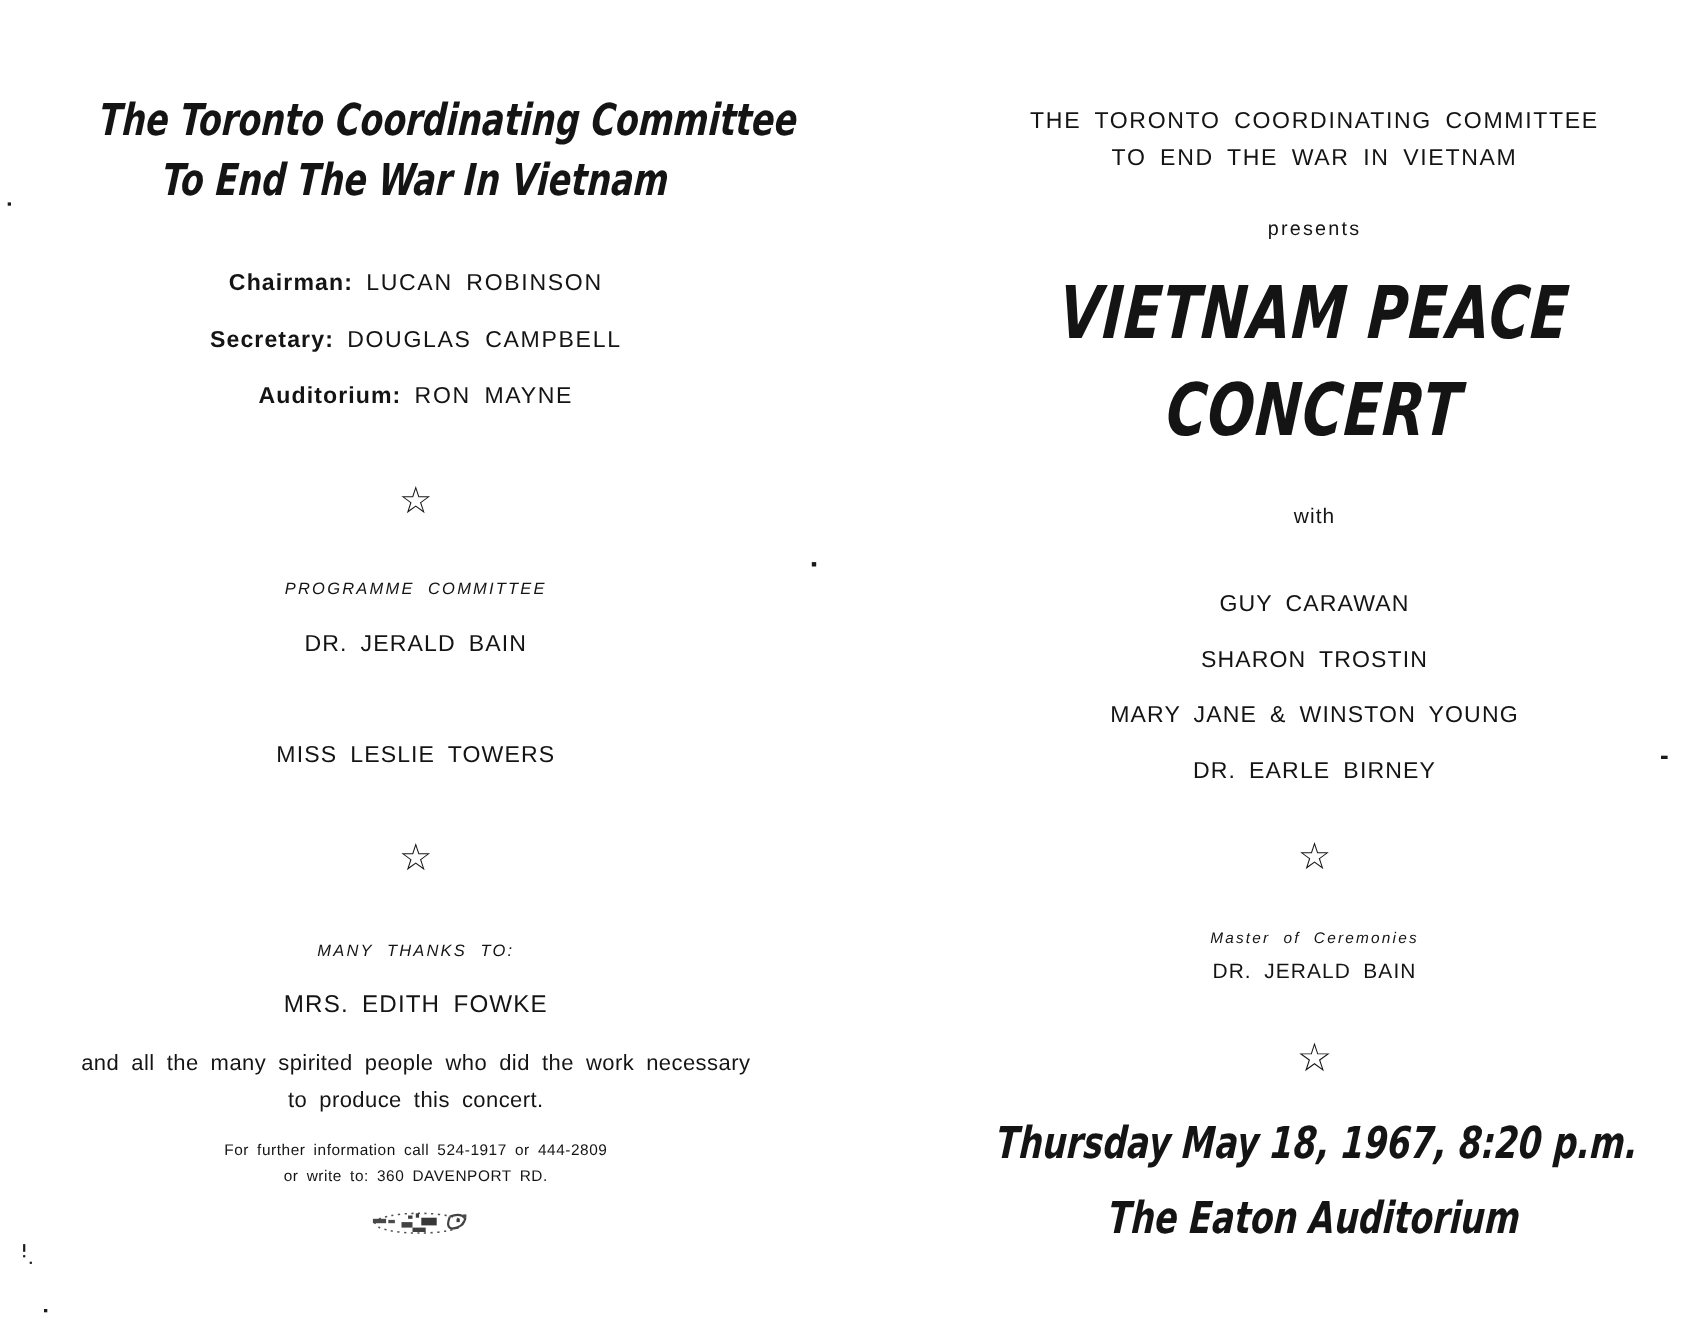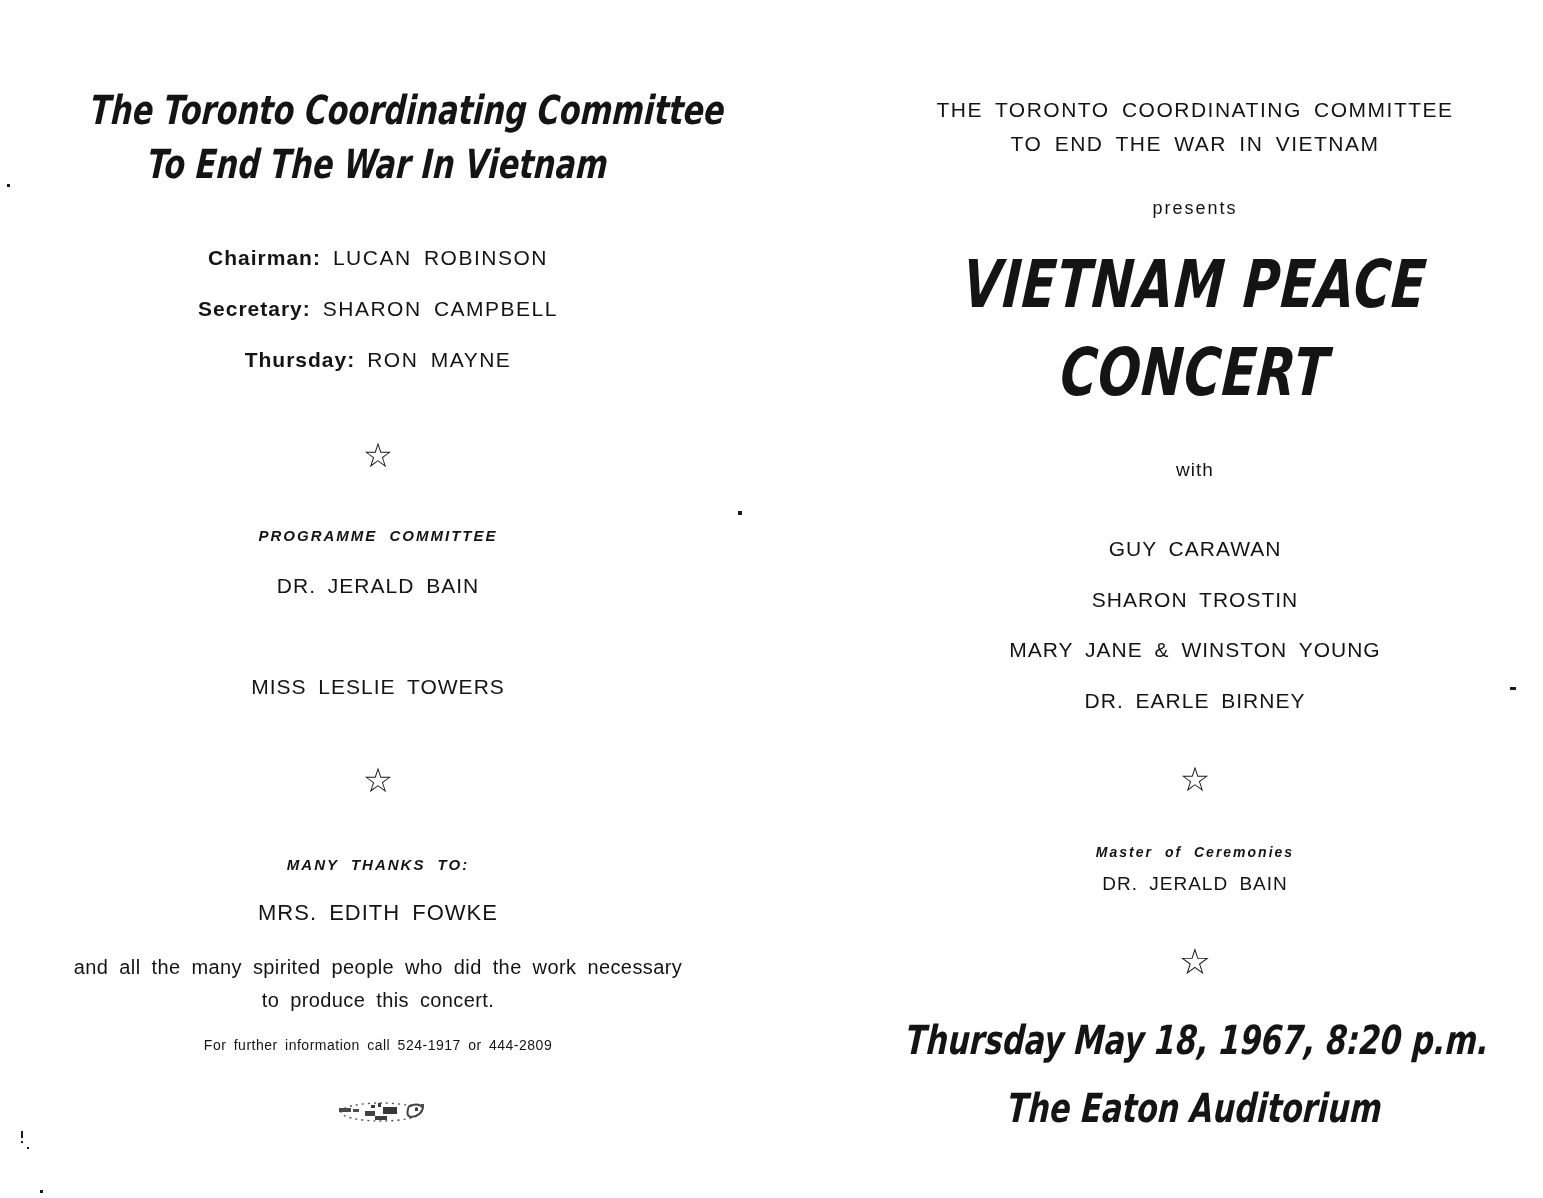--- a/index.html
+++ b/index.html
@@ -24,21 +24,21 @@
   .brush-lg { font-size:40px; letter-spacing:0px; }
   .brush-xl { font-size:66px; letter-spacing:1px; }
 
   
   .caps   { letter-spacing:1.5px; word-spacing:5px; }
   .names  { font-size:21px; letter-spacing:1px; word-spacing:5px; }
   .role   { letter-spacing:1px;font-weight:bold; }
   .role-line { font-size:21px; }
   .role-line .caps { margin-left:12px;text-align:center; }
   .smallhead {
-    font-weight:bold; font-style:italic;
+    font-weight:normal; font-style:italic;
     font-size:15px; letter-spacing:2px; word-spacing:6px;
   }
   .mc-head { font-size:14px; }
   .lower  { font-size:20px; letter-spacing:0.4px; word-spacing:5px; }
   .tiny   { font-size:14px; letter-spacing:0.5px; word-spacing:3px; }
   .star   { font-size:34px; line-height:1; }
 
   .speck { position:absolute; background:#1a1a1a; }
   .smudge { position:absolute; filter:blur(0.3px); opacity:0.88; }
 </style>
@@ -49,42 +49,43 @@
 
   <section class="page page-left">
 
     <div class="line brush brush-lg" style="top:88px;">The Toronto Coordinating Committee</div>
     <div class="line brush brush-lg" style="top:142px;">To End The War In Vietnam</div>
 
     <div class="line role-line" style="top:246px;">
       <span class="role">Chairman:</span><span class="caps">LUCAN ROBINSON</span>
     </div>
     <div class="line role-line" style="top:297px;">
-      <span class="role">Secretary:</span><span class="caps">SHARON CAMPBELL</span>
+      <span class="role">Secretary:</span><span class="caps">DOUGLAS CAMPBELL</span>
     </div>
     <div class="line role-line" style="top:348px;">
-      <span class="role">Thursday:</span><span class="caps">RON MAYNE</span>
+      <span class="role">Auditorium:</span><span class="caps">RON MAYNE</span>
     </div>
 
     <div class="line star" style="top:438px;">☆</div>
 
     <div class="line smallhead" style="top:528px;">PROGRAMME COMMITTEE</div>
 
     <div class="line names" style="top:574px;">DR. JERALD BAIN</div>
     <div class="line names" style="top:675px;">MISS LESLIE TOWERS</div>
 
     <div class="line star" style="top:763px;">☆</div>
 
     <div class="line names" style="top:901px; font-size:22px;">MRS. EDITH FOWKE</div>
     <div class="line smallhead" style="top:857px;">MANY THANKS TO:</div>
 
     <div class="line lower" style="top:989px;">to produce this concert.</div>
     <div class="line lower" style="top:956px;">and all the many spirited people who did the work necessary</div>
 
     <div class="line tiny" style="top:1038px;">For further information call 524-1917 or 444-2809</div>
+    <div class="line tiny" style="top:1062px;">or write to: 360 DAVENPORT RD.</div>
 
     <div class="smudge" style="top:1096px; left:331px;">
       <svg width="104" height="32" viewBox="0 0 104 32">
         <ellipse cx="50" cy="16" rx="40" ry="9" fill="none" stroke="#3a3a3a" stroke-width="1.4" stroke-dasharray="2 4"></ellipse>
         <rect x="40" y="9" width="4" height="3" fill="#222"></rect>
         <rect x="47" y="7" width="3" height="4" fill="#222"></rect>
         <rect x="52" y="11" width="14" height="7" fill="#1c1c1c"></rect>
         <rect x="34" y="15" width="10" height="5" fill="#2a2a2a"></rect>
         <rect x="8" y="12" width="12" height="4" fill="#2f2f2f"></rect>
         <rect x="22" y="13" width="6" height="3" fill="#333"></rect>

